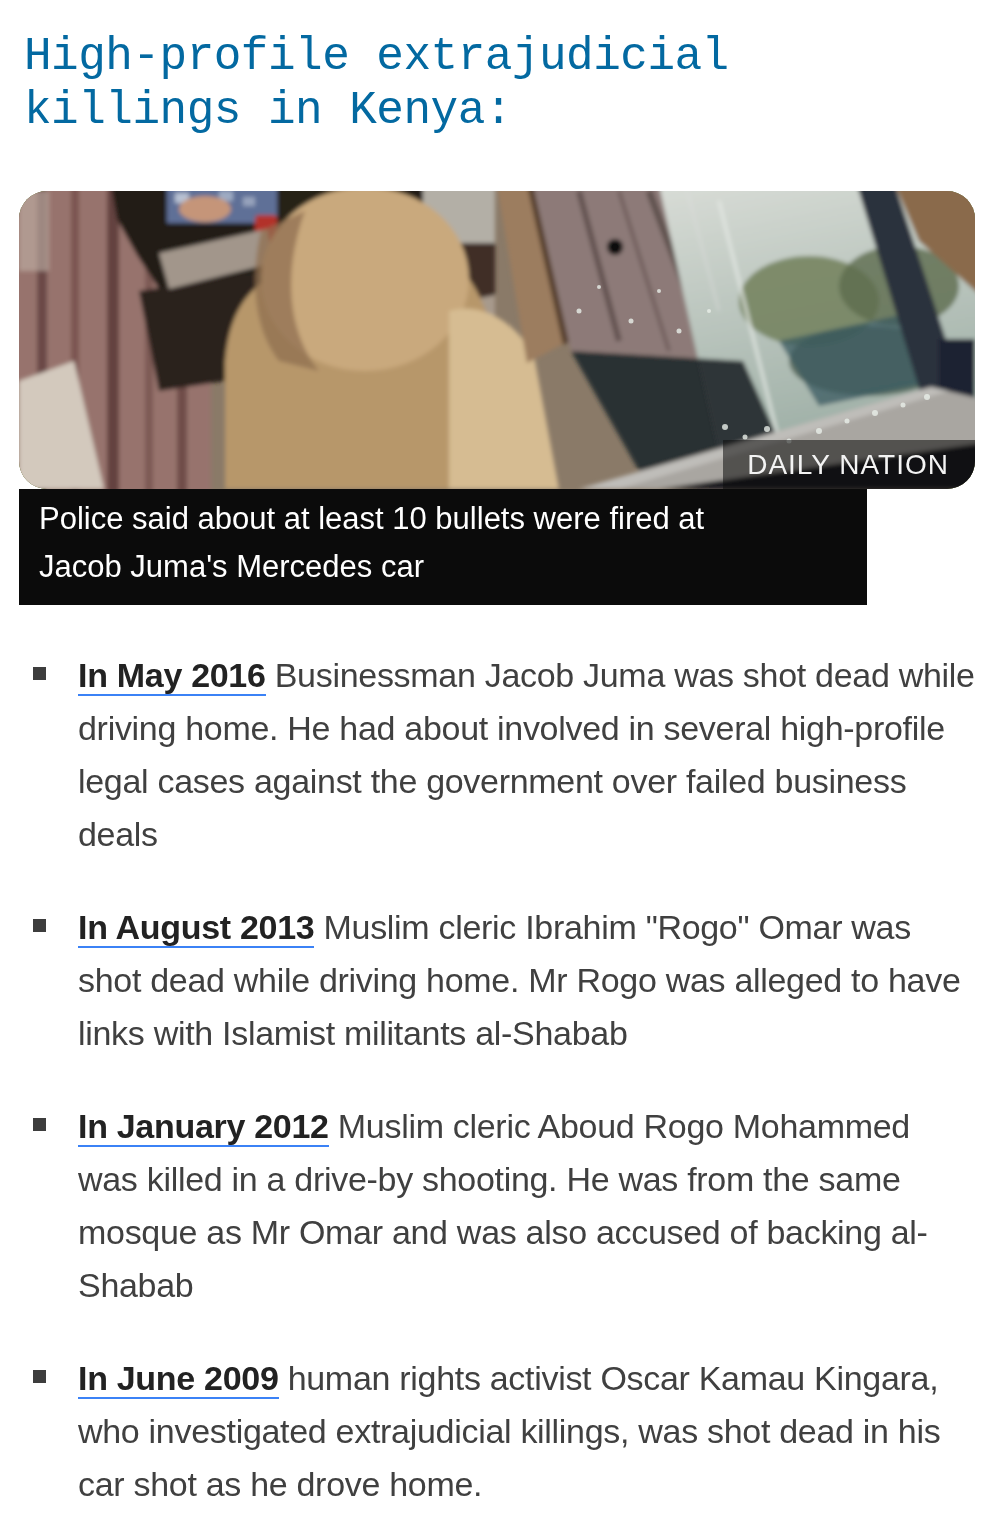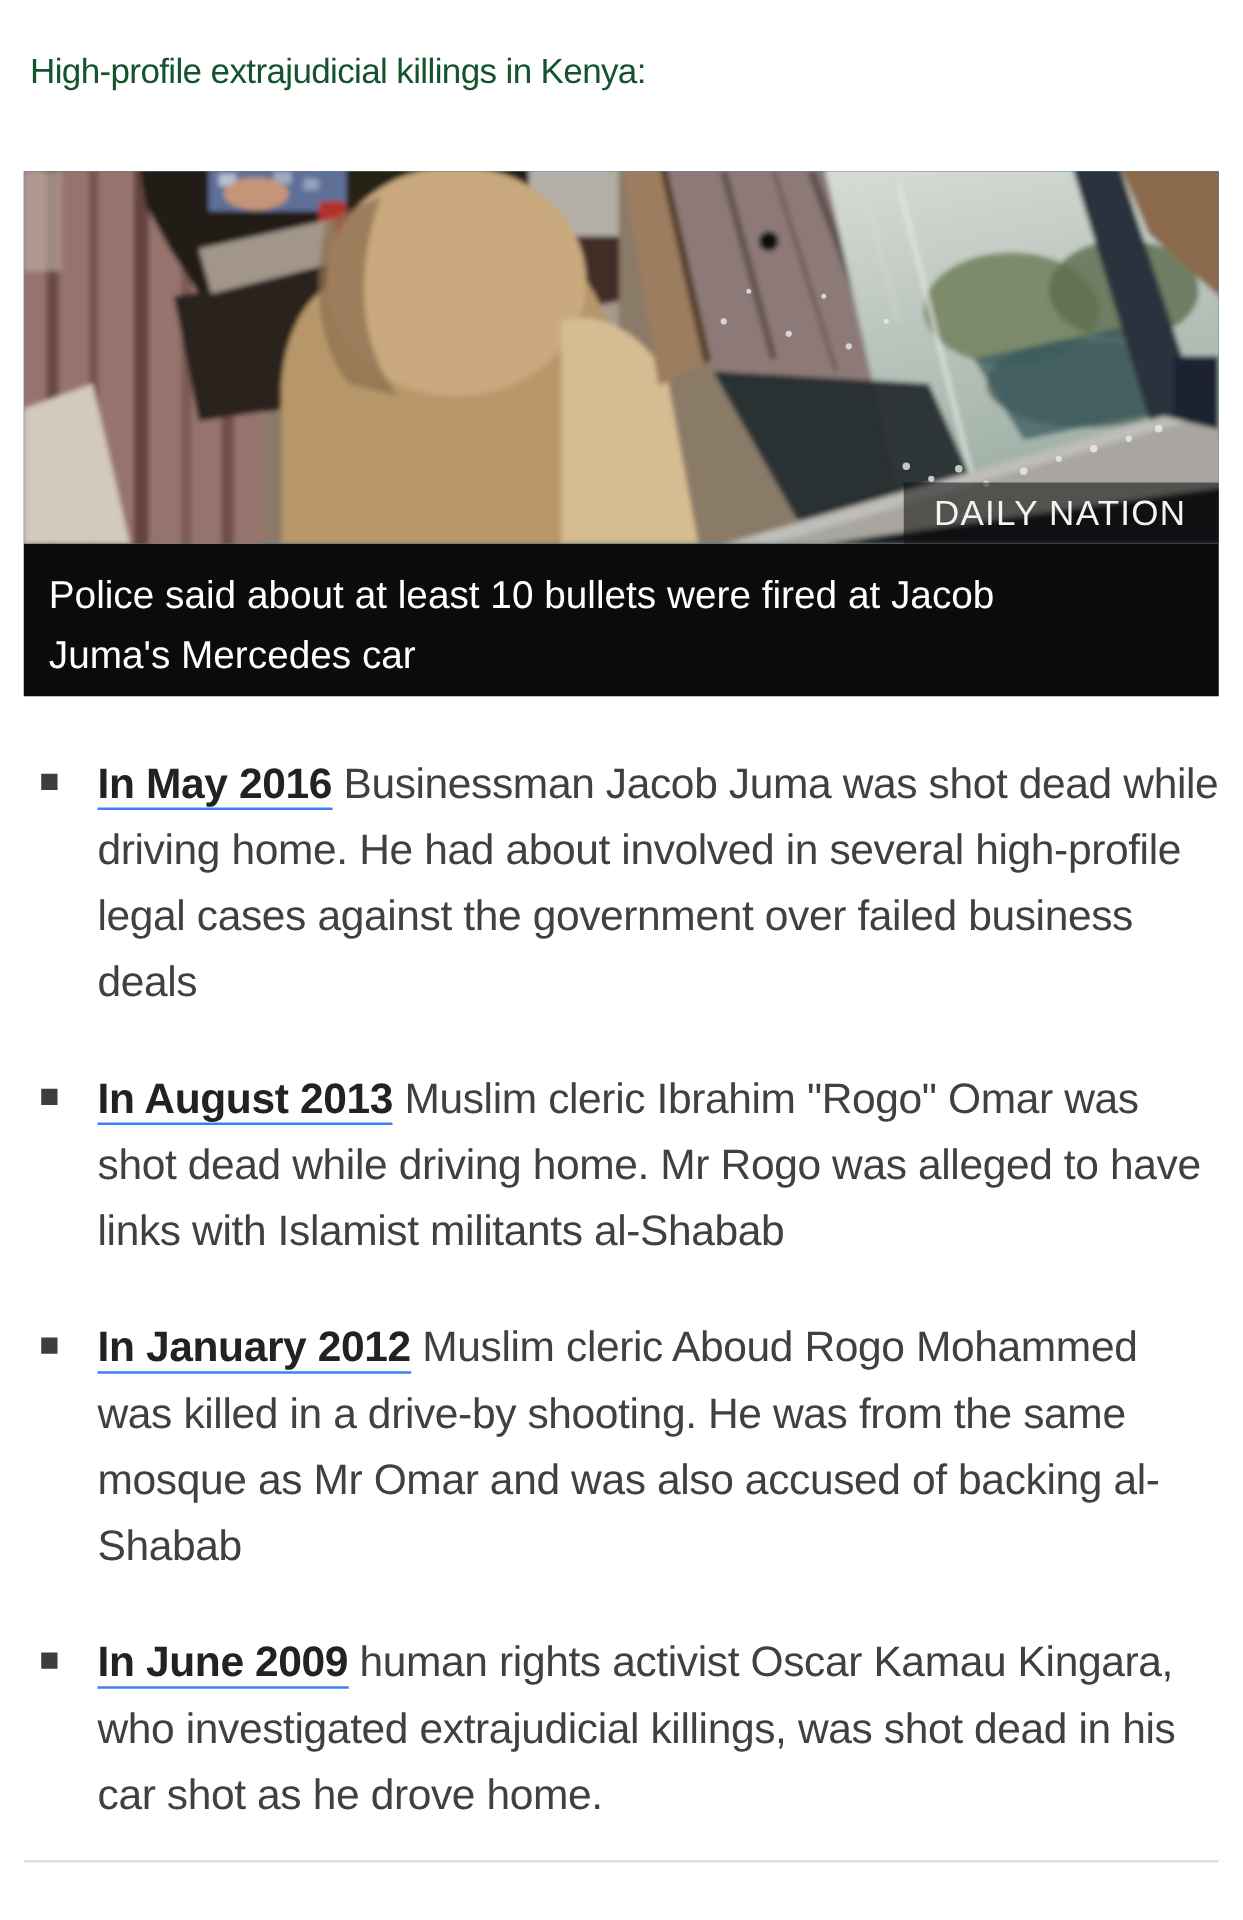--- a/index.html
+++ b/index.html
@@ -5,38 +5,38 @@
   html,body{margin:0;padding:0;background:#ffffff;}
   body{
     width:994px;height:1536px;overflow:hidden;
     font-family:"Liberation Sans","DejaVu Sans",sans-serif;
     color:#404040;
   }
   .content{padding:0 19px;}
 
   .page-title{
     margin:30px 5px 0;
-    font-size:28px;line-height:54px;font-weight:400;
-    color:#14532d;letter-spacing:-0.5px;
+    font-size:46px;line-height:54px;font-weight:400;
+    color:#0369a1;letter-spacing:-0.5px;font-family:Liberation Mono, monospace;
   }
 
   figure.media{margin:53px 0 0;width:956px;}
-  .photo{position:relative;width:956px;height:298px;background:#0369a1;overflow:hidden;}
+  .photo{position:relative;width:956px;height:298px;background:#4d7c0f;overflow:hidden;border-radius:28px;}
   .photo svg{display:block;width:956px;height:298px;}
   .watermark{
     position:absolute;right:0;bottom:0;
     background:rgba(12,12,12,0.55);
     color:#f3f3f3;font-size:28px;line-height:49px;
     padding:0 26px 0 24px;letter-spacing:1px;white-space:nowrap;
   }
   figcaption.caption{
     background:#0b0b0b;color:#ffffff;
     font-size:31px;line-height:48px;
-    padding:17px 80px 9px 20px;
-    box-sizing:border-box;min-height:116px;width:956px;
+    padding:6px 80px 9px 20px;
+    box-sizing:border-box;min-height:116px;width:848px;
   }
 
   ul.timeline{list-style:none;margin:44px 0 0;padding:0;width:956px;}
   li.timeline-item{
     position:relative;padding-left:59px;margin:0 0 40px 0;
     font-size:34px;line-height:53px;color:#404040;letter-spacing:-0.3px;
   }
   li.timeline-item:last-child{margin-bottom:25px;}
   .bullet{
     position:absolute;left:14px;top:18px;

